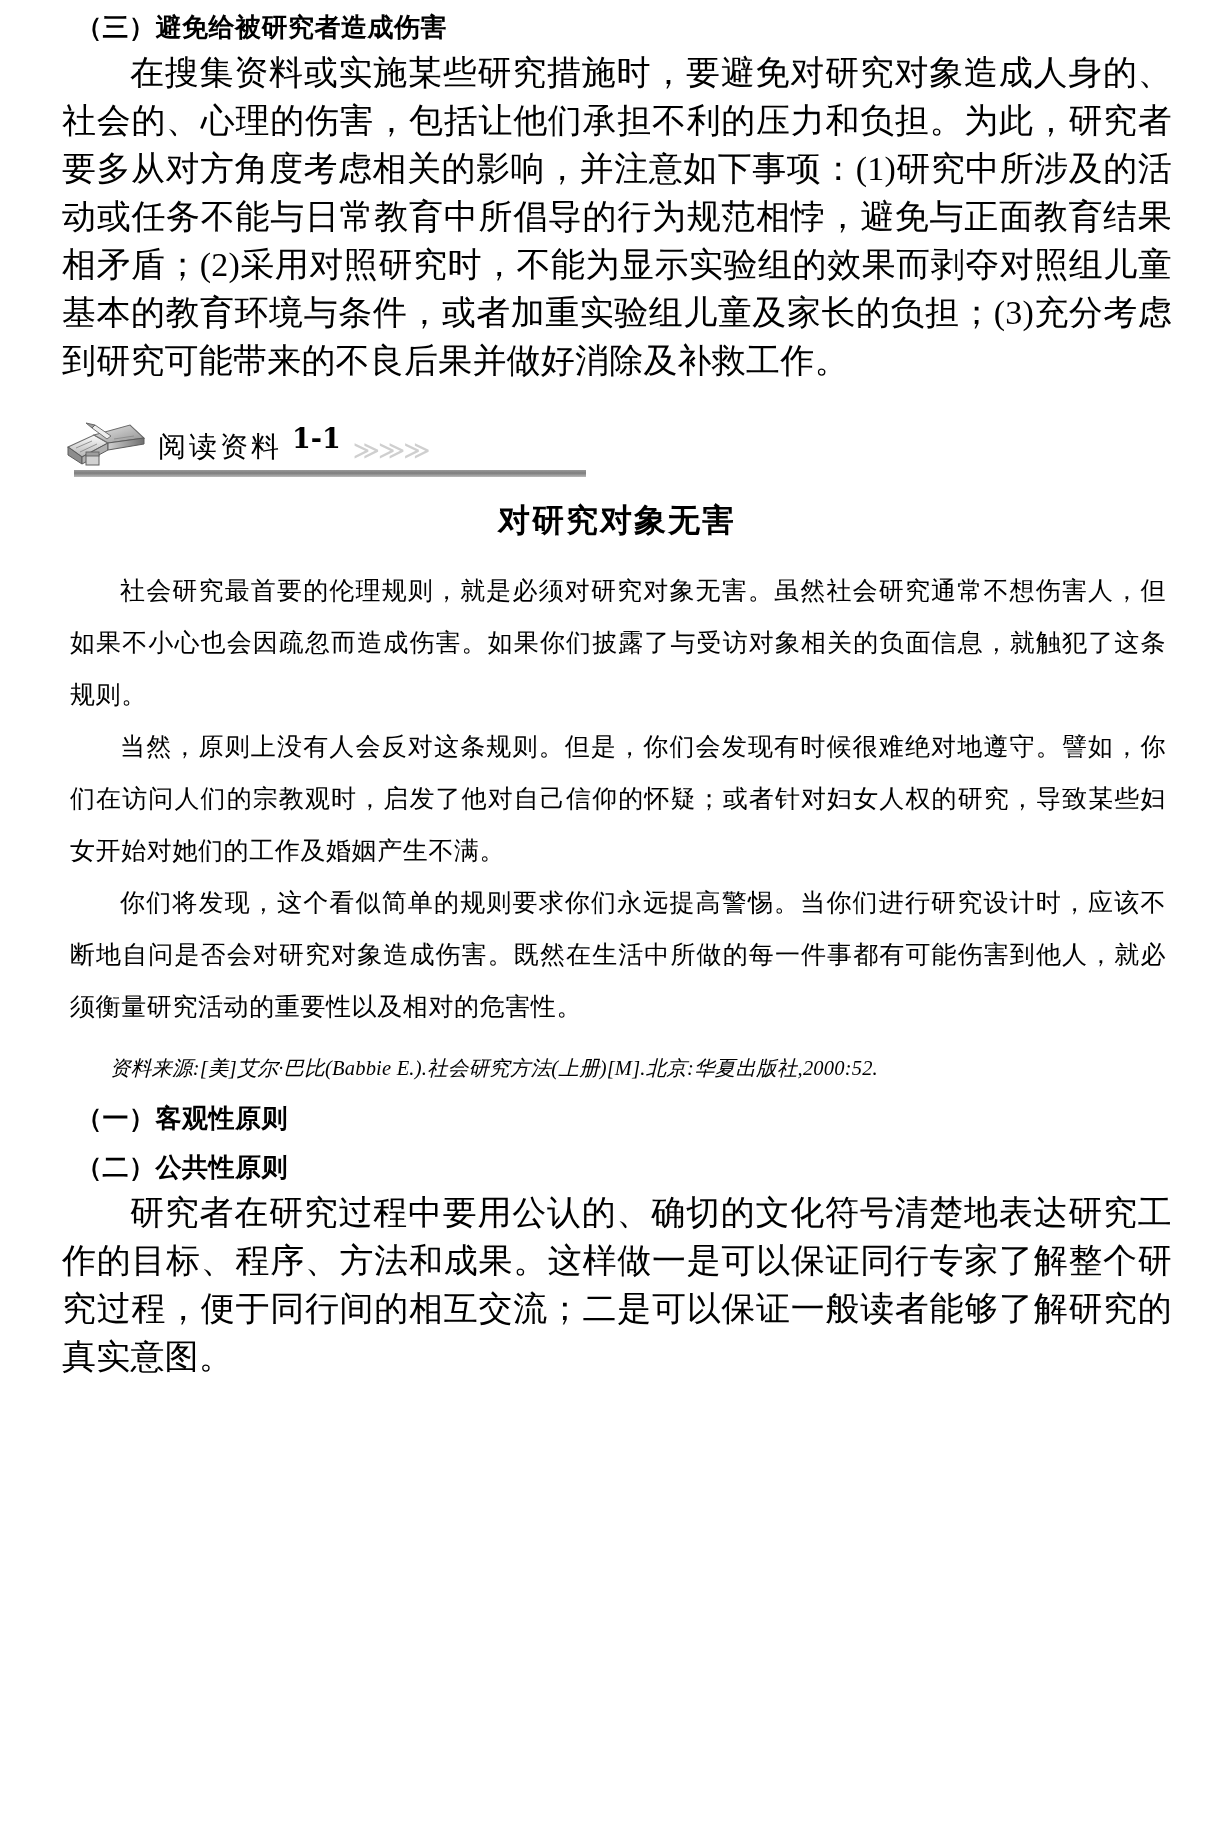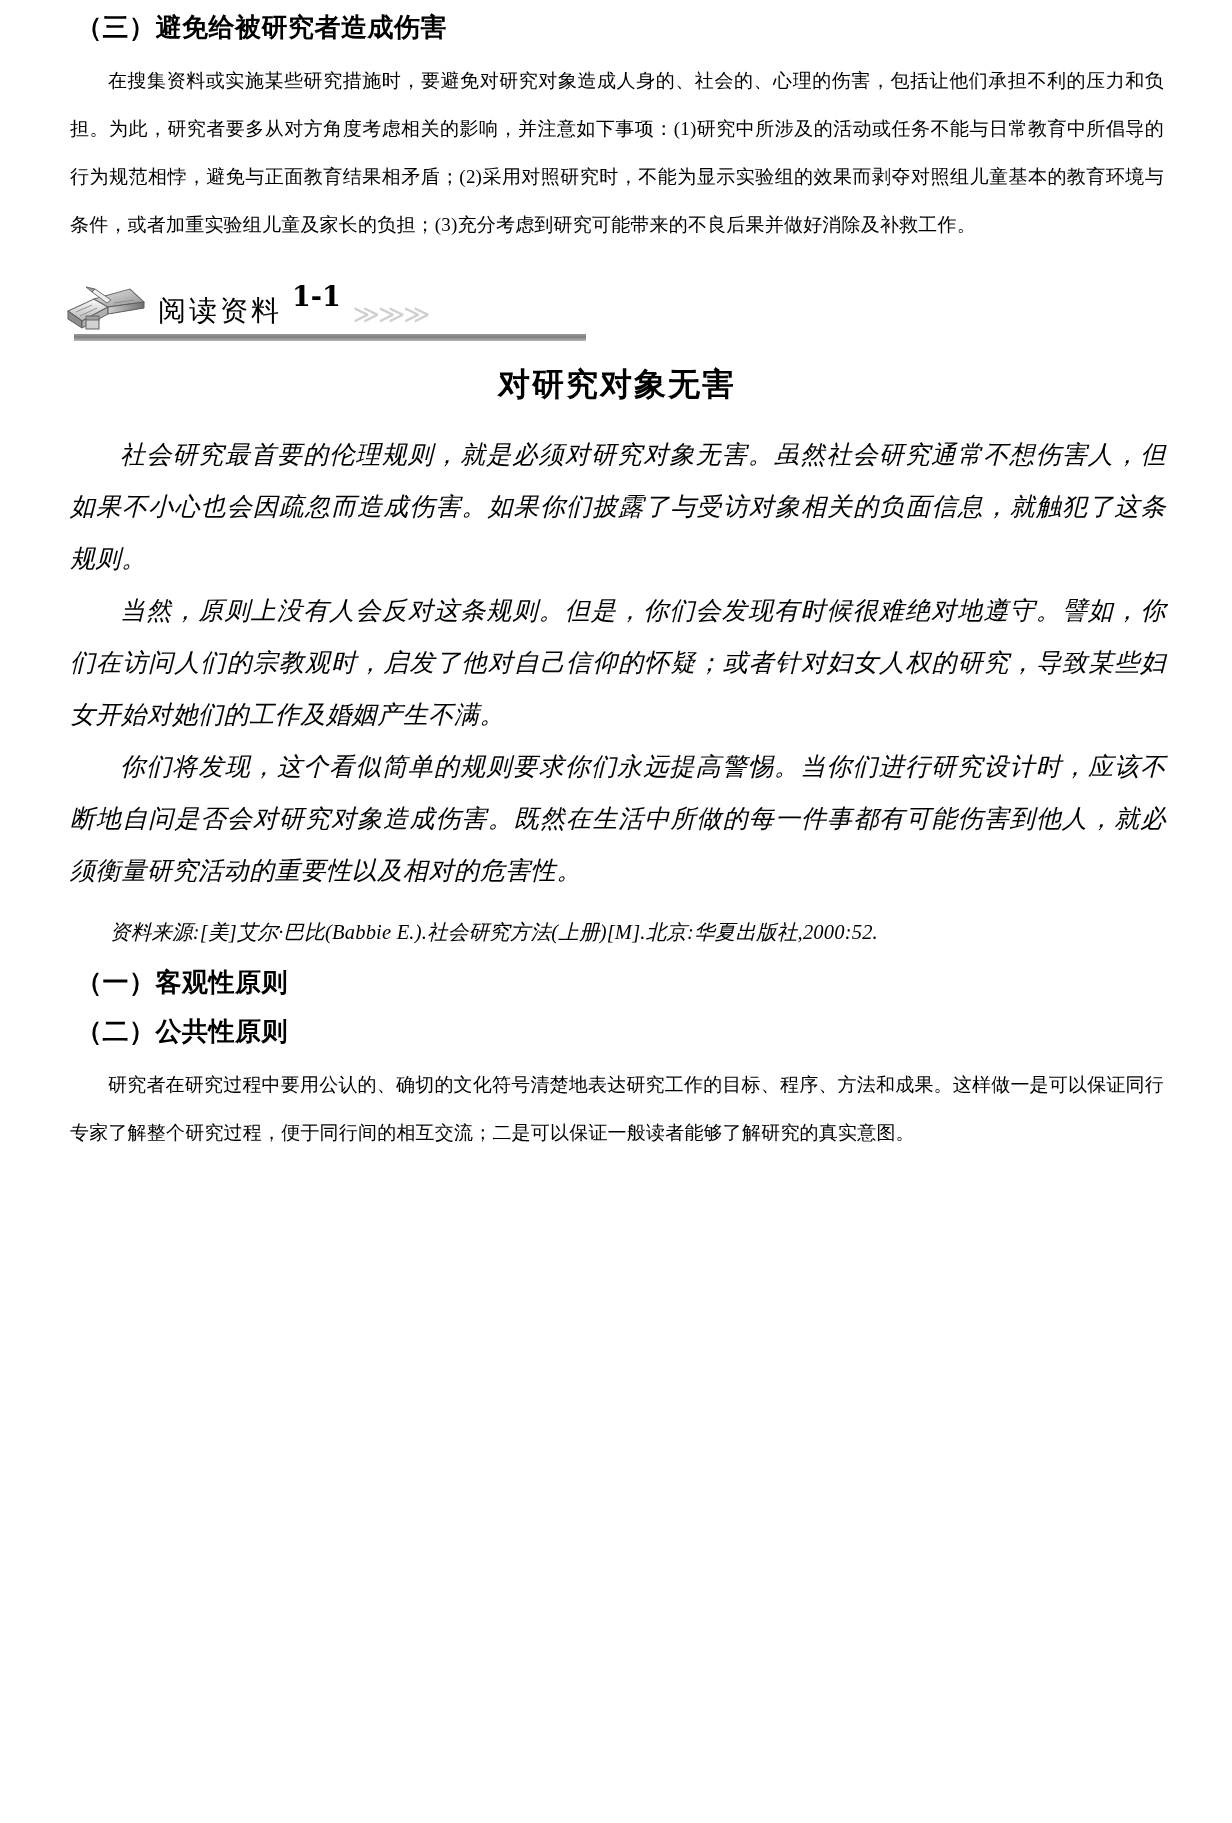--- a/index.html
+++ b/index.html
@@ -40,40 +40,39 @@
     font-weight: bold;
     font-size: 30px;
     letter-spacing: 1.5px;
     margin: 0;
     padding: 28px 0 6px 14px;
     line-height: 1.4;
   }
 
   
   .body-p {
-    font-size: 19px;
+    font-size: 34px;
     line-height: 48px;
     text-align: justify;
     text-justify: inter-ideograph;
-    margin: 8px;
+    margin: 0;
     text-indent: 2em;
     letter-spacing: 0.2px;
   }
 
   
   .kai-p {
     font-size: 25px;
     line-height: 52px;
     text-align: justify;
     text-justify: inter-ideograph;
     margin: 0;
     text-indent: 2em;
     letter-spacing: 0.6px;
     font-family: "Liberation Serif", "DejaVu Serif", serif;
-    font-style: italic;
     padding: 0 6px 0 8px;
   }
 
   .kai-title {
     text-align: center;
     font-family: "DejaVu Sans", "Liberation Sans", sans-serif;
     font-weight: bold;
     font-size: 32px;
     letter-spacing: 2px;
     margin: 0;
@@ -112,21 +111,21 @@
     font-size: 28px;
     letter-spacing: 3px;
     padding: 0 0 3px 8px;
     white-space: nowrap;
   }
   .read-num {
     font-family: "DejaVu Serif", "Liberation Serif", serif;
     font-weight: bold;
     font-size: 27px;
     letter-spacing: 0px;
-    padding: 0 0 21px 10px;
+    padding: 0 0 15px 10px;
   }
   .read-chevrons {
     color: #cfcfcf;
     font-size: 26px;
     letter-spacing: -2px;
     padding: 0 0 4px 12px;
     font-family: "DejaVu Sans", "Liberation Sans", sans-serif;
   }
   .read-rule {
     position: absolute;

